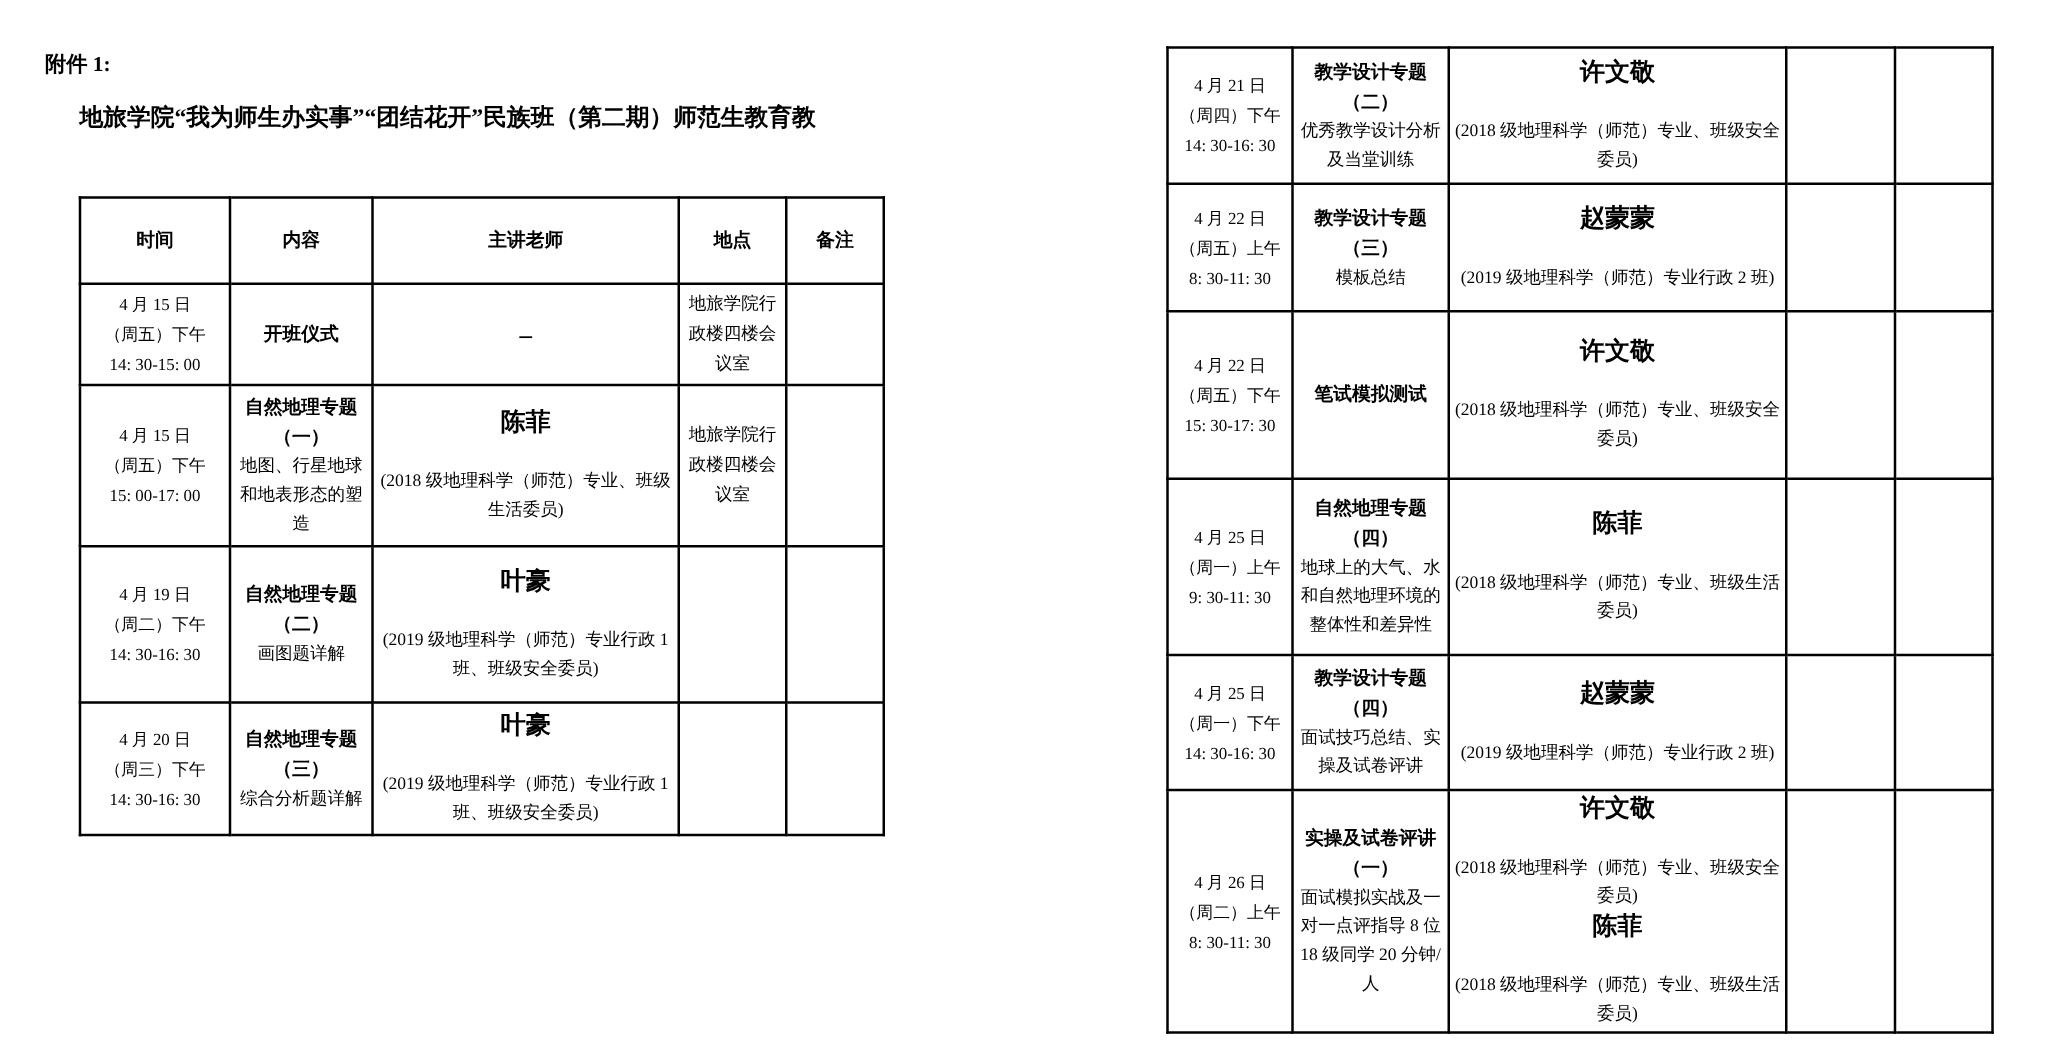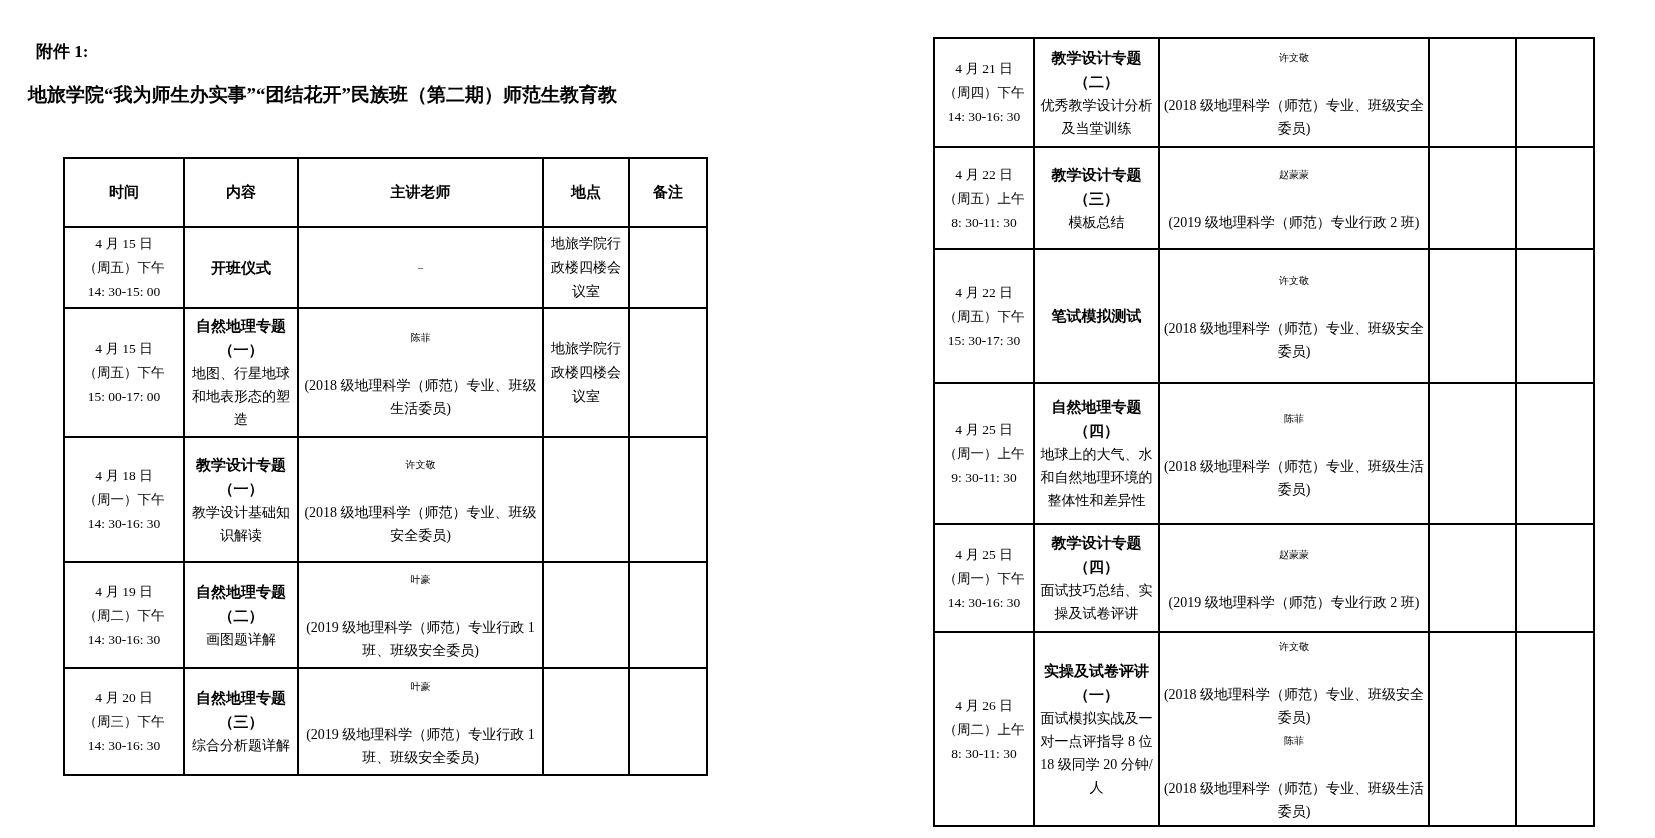--- a/index.html
+++ b/index.html
@@ -6,21 +6,21 @@
   body{
     width:1655px;height:838px;background:#ffffff;color:#000;
     font-family:"Liberation Serif","DejaVu Serif",serif;
     position:relative;overflow:hidden;
   }
   .page{position:absolute;top:0;background:#fff;}
   #page1{left:0;width:828px;height:750px;}
   #page2{left:828px;width:827px;height:838px;}
 
   .attachment{position:absolute;left:36px;top:40px;font-size:17px;font-weight:bold;}
-  .doc-title{position:absolute;left:28px;top:76px;width:660px;text-align:left;
+  .doc-title{position:absolute;left:28px;top:76px;width:660px;text-align:center;
     font-weight:bold;font-size:19px;line-height:38px;}
 
   table.sched{border-collapse:collapse;table-layout:fixed;position:absolute;
     background:#fff;}
   table.sched td, table.sched th{
     border:2px solid #000;vertical-align:middle;text-align:center;
     padding:2px 3px;overflow:hidden;word-break:break-all;
   }
   #table1{left:63px;top:157px;width:645px;}
   #table2{left:933px;top:37px;width:660px;}
@@ -44,21 +44,21 @@
   #table2 tbody tr:nth-child(2){height:102px}
   #table2 tbody tr:nth-child(3){height:134px}
   #table2 tbody tr:nth-child(4){height:141px}
   #table2 tbody tr:nth-child(5){height:108px}
   #table2 tbody tr:nth-child(6){height:155px}
 
   th.hdr{font-size:15px;font-weight:bold;}
   .time-line{font-size:13.5px;line-height:21px;margin:3px 0;white-space:nowrap;}
   .topic{font-weight:bold;font-size:15px;line-height:24px;}
   .cdesc{font-size:14px;line-height:23px;}
-  .lect-name{font-weight:normal;font-size:10px;line-height:24px;}
+  .lect-name{font-weight:bold;font-size:20px;line-height:24px;}
   .lect-desc{font-size:14px;line-height:23px;margin-top:24px;}
   .loc{font-size:14px;line-height:24px;}
 </style>
 </head>
 <body>
 
 <div class="page" id="page1">
   <div class="attachment">附件 1:</div>
   <div class="doc-title">
     <div>地旅学院“我为师生办实事”“团结花开”民族班（第二期）师范生教育教</div>
@@ -113,37 +113,20 @@
             <div class="lect-name">陈菲</div>
             <div class="lect-desc">(2018 级地理科学（师范）专业、班级生活委员)</div>
           </td>
           <td>
             <div class="loc">地旅学院行政楼四楼会议室</div>
           </td>
           <td></td>
         </tr>
         <tr>
           <td>
-            <div class="time-line">4 月 18 日</div>
-            <div class="time-line">（周一）下午</div>
-            <div class="time-line">14: 30-16: 30</div>
-          </td>
-          <td>
-            <div class="topic">教学设计专题（一）</div>
-            <div class="cdesc">教学设计基础知识解读</div>
-          </td>
-          <td>
-            <div class="lect-name">许文敬</div>
-            <div class="lect-desc">(2018 级地理科学（师范）专业、班级安全委员)</div>
-          </td>
-          <td></td>
-          <td></td>
-        </tr>
-        <tr>
-          <td>
             <div class="time-line">4 月 19 日</div>
             <div class="time-line">（周二）下午</div>
             <div class="time-line">14: 30-16: 30</div>
           </td>
           <td>
             <div class="topic">自然地理专题（二）</div>
             <div class="cdesc">画图题详解</div>
           </td>
           <td>
             <div class="lect-name">叶豪</div>

